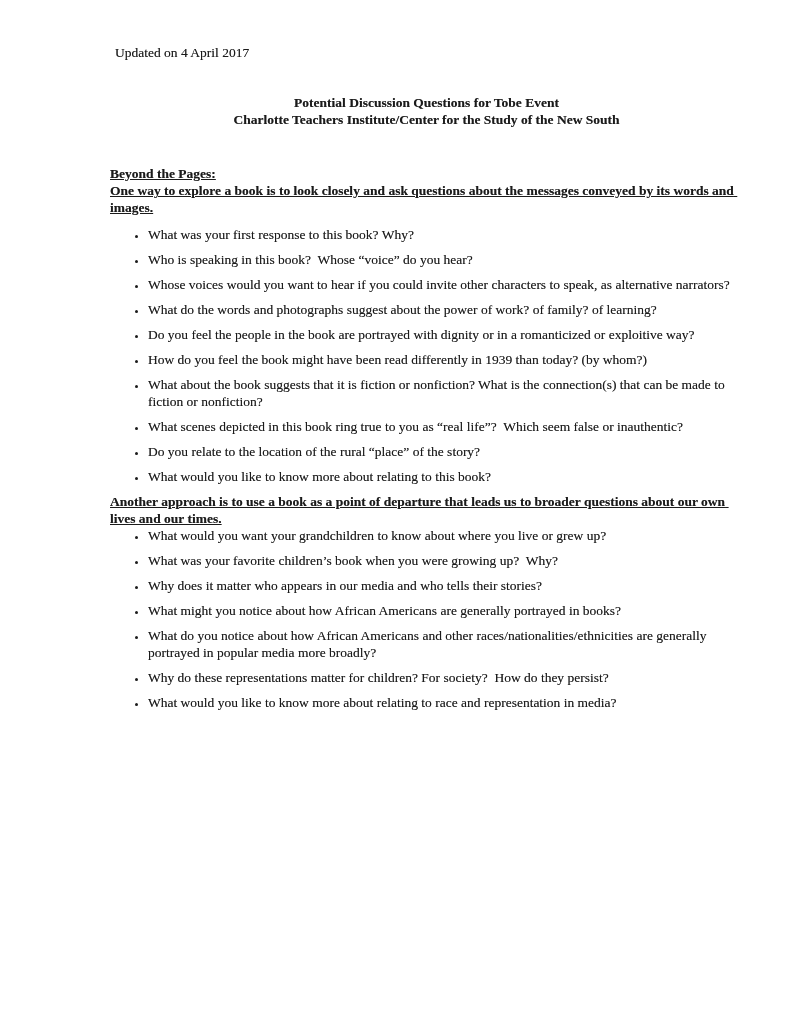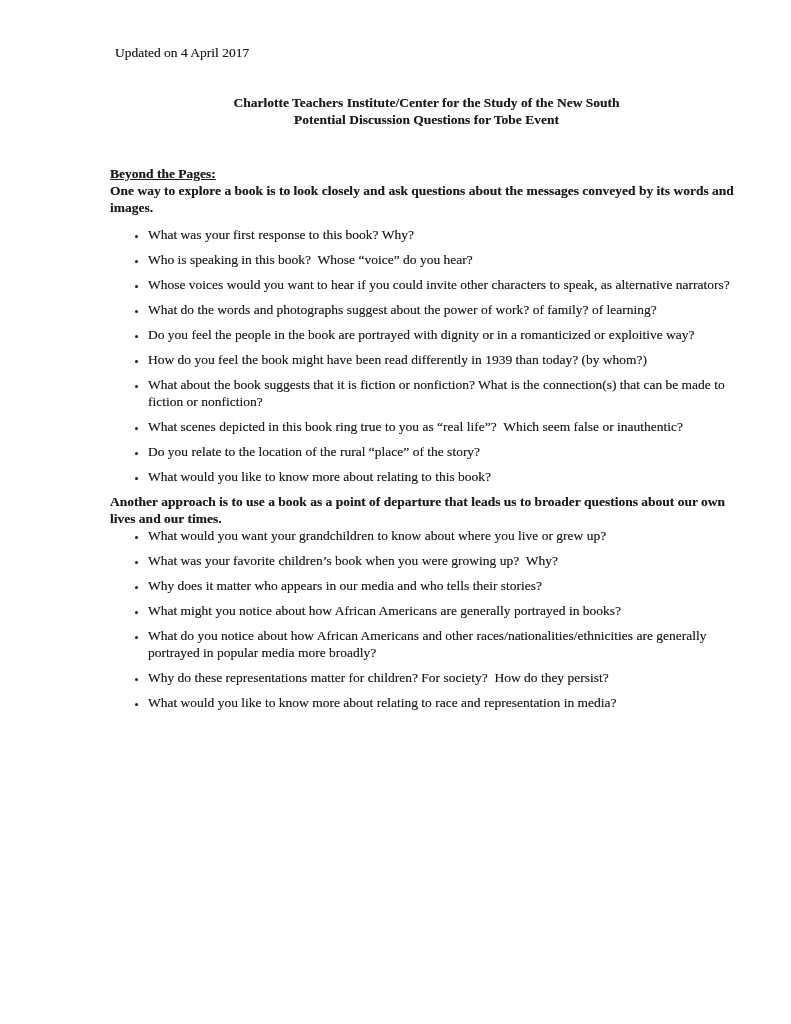--- a/index.html
+++ b/index.html
@@ -33,20 +33,21 @@
   .section { margin: 0; }
   .section-heading {
     margin-top: 37px;
     font-weight: bold;
     text-decoration: underline;
   }
   .section-heading.tight { margin-top: 14px; }
   .section-intro {
     font-weight: bold;
     white-space: pre-wrap;
+    text-decoration: underline;
   }
   ul.bullets {
     margin: 0;
     padding: 0 0 0 38px;
     list-style: disc;
   }
   ul.bullets.gap { margin-top: 10px; }
   ul.bullets li {
     margin: 0 0 8px 0;
     padding-left: 0;
@@ -55,22 +56,22 @@
   ul.bullets li::marker { font-size: 11px; }
 </style>
 </head>
 <body>
 
 <div class="page">
 
   <p class="updated">Updated on 4 April 2017</p>
 
   <div class="title-block">
+    <p class="title-line">Potential Discussion Questions for Tobe Event</p>
     <p class="title-line">Charlotte Teachers Institute/Center for the Study of the New South</p>
-    <p class="title-line">Potential Discussion Questions for Tobe Event</p>
   </div>
 
   <div class="section">
     <div class="section-heading">Beyond the Pages:</div>
     <div class="section-intro">One way to explore a book is to look closely and ask questions about the messages conveyed by its words and images.</div>
     <ul class="bullets gap">
       <li>What was your first response to this book? Why?</li>
       <li>Who is speaking in this book?  Whose “voice” do you hear?</li>
       <li>Whose voices would you want to hear if you could invite other characters to speak, as alternative narrators?</li>
       <li>What do the words and photographs suggest about the power of work? of family? of learning?</li>

